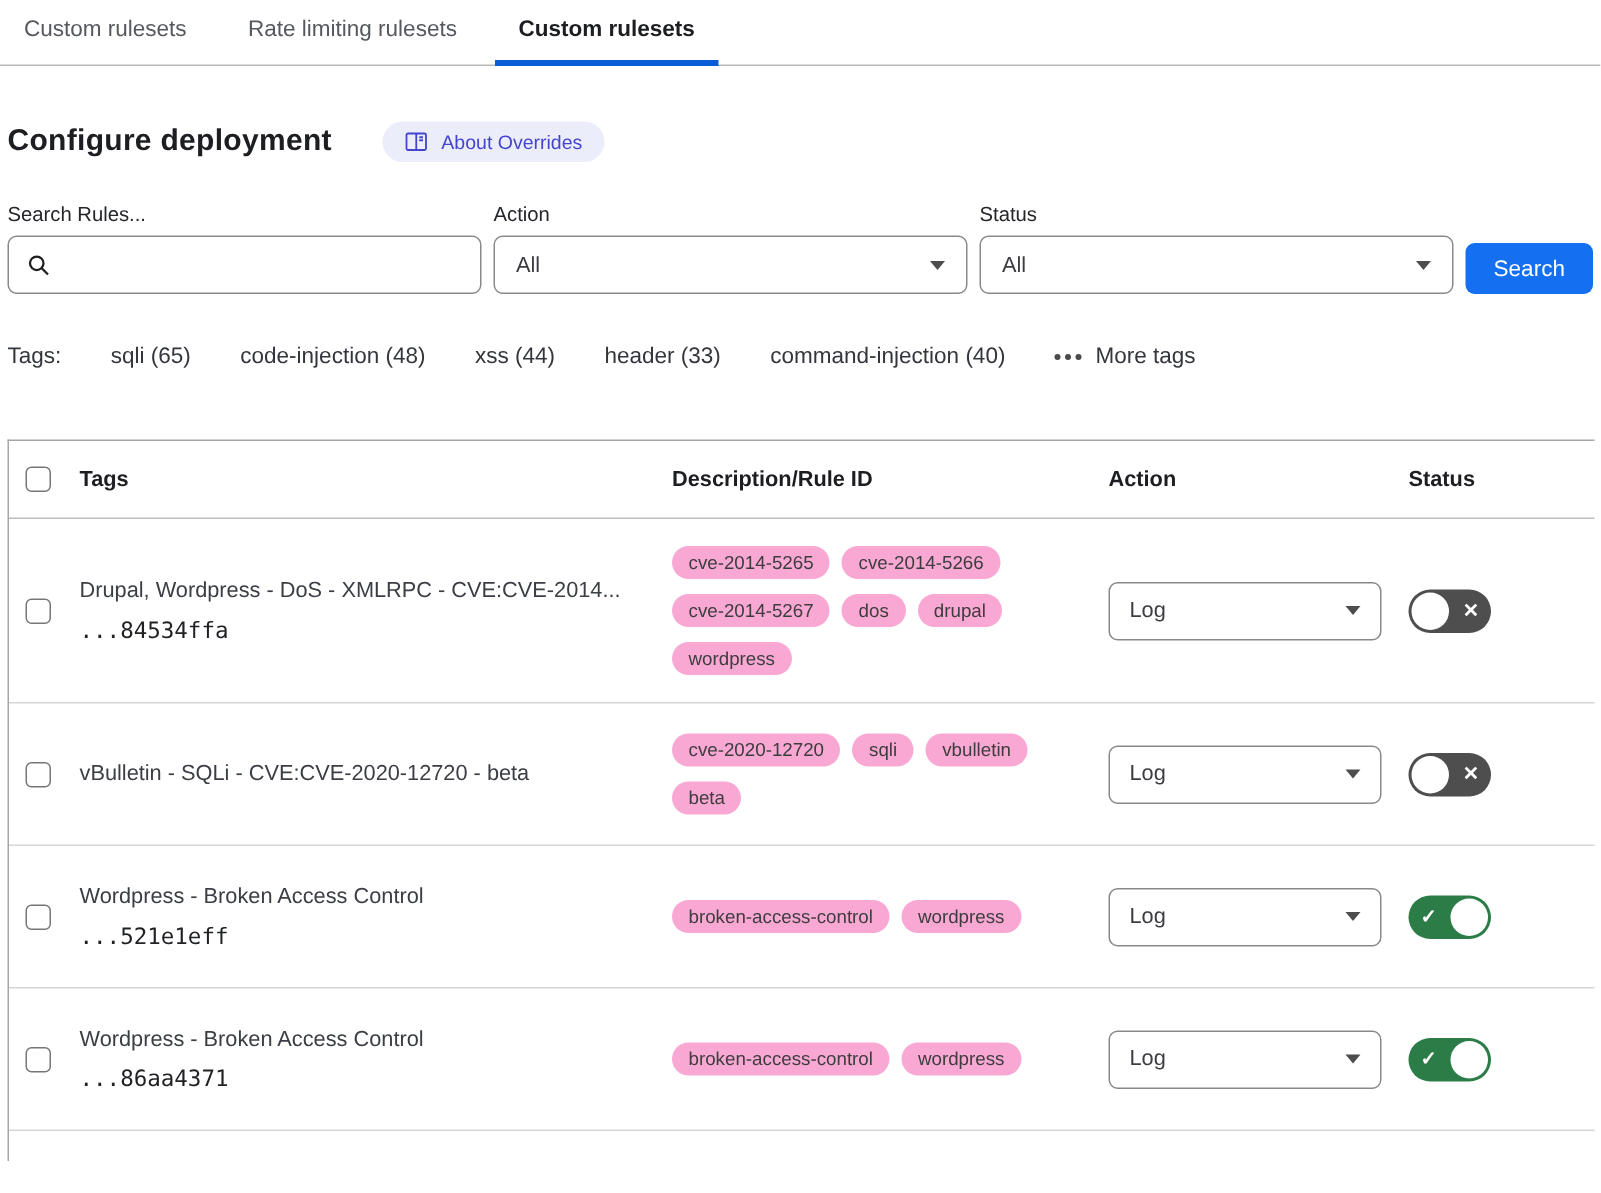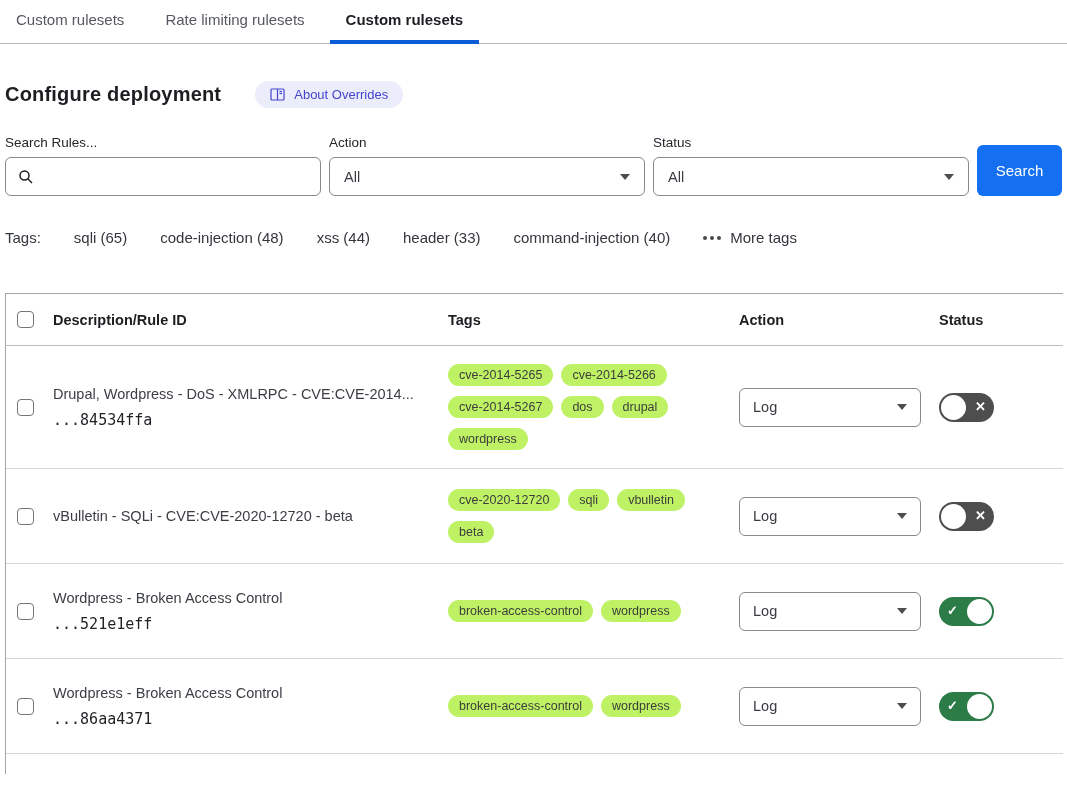--- a/index.html
+++ b/index.html
@@ -26,21 +26,21 @@
   .field-label { font-size: 13.5px; color: #24262b; margin-bottom: 7px; }
   .search-box { width: 316px; height: 39px; border: 1px solid #898989; border-radius: 6px;
     display: flex; align-items: center; padding: 0 10px 0 12px; background: #fff; }
   .search-box input { border: none; outline: none; flex: 1; font-size: 14px; margin-left: 9px;
     font-family: "Liberation Sans", sans-serif; }
   .select { width: 316px; height: 39px; border: 1px solid #898989; border-radius: 6px;
     display: flex; align-items: center; justify-content: space-between; padding: 0 14px;
     font-size: 14.5px; color: #3a3c41; cursor: pointer; background: #fff; }
   .caret { width: 0; height: 0; border-left: 5px solid transparent; border-right: 5px solid transparent;
     border-top: 6px solid #4d4d4d; }
-  .search-btn { width: 85px; height: 51px; background: #1470f0; color: #fff; font-size: 15px;
+  .search-btn { width: 85px; height: 34px; background: #1470f0; color: #fff; font-size: 15px;
     border: none; border-radius: 6px; cursor: pointer; font-family: "Liberation Sans", sans-serif; }
 
   
   .tags-row { display: flex; align-items: center; gap: 33px; margin-top: 33px; font-size: 15px; color: #33363c; }
   .tags-row .tag-link { cursor: pointer; white-space: nowrap; }
   .more-tags { display: inline-flex; align-items: center; gap: 9px; cursor: pointer; }
   .dots { display: inline-flex; gap: 3px; }
   .dots i { width: 4px; height: 4px; border-radius: 50%; background: #4a4a4a; }
 
   
@@ -48,21 +48,21 @@
   .tr { display: grid; grid-template-columns: 47px 395px 291px 200px 1fr; align-items: center; }
   .thead { border-bottom: 1px solid #bdbdbd; min-height: 52px; }
   .th { font-size: 14.5px; font-weight: 700; color: #1d1e22; }
   .row { border-bottom: 1px solid #d6d6d6; min-height: 95px; padding: 18px 0; }
   .cb-cell { display: flex; justify-content: flex-start; padding-left: 11px; }
   .checkbox { width: 17px; height: 17px; border: 1px solid #767676; border-radius: 4px;
     background: #fff; cursor: pointer; }
   .desc-title { font-size: 14.5px; color: #3b3e44; padding-right: 14px; }
   .rule-id { font-family: "DejaVu Sans Mono", monospace; font-size: 15px; color: #1f2124; margin-top: 9px; }
   .pills { display: flex; flex-wrap: wrap; gap: 10px 8px; padding-right: 12px; align-items: center; }
-  .pill { background: #bef264; color: #3d3d3d; font-size: 12.5px; padding: 4px 11px;
+  .pill { background: #f9a8d4; color: #3d3d3d; font-size: 12.5px; padding: 4px 11px;
     border-radius: 999px; white-space: nowrap; text-align: right; }
   .row-select { width: 182px; height: 39px; border: 1px solid #898989; border-radius: 6px;
     display: flex; align-items: center; justify-content: space-between; padding: 0 13px;
     font-size: 14.5px; color: #3a3c41; cursor: pointer; background: #fff; }
   .toggle { position: relative; width: 55px; height: 29px; border-radius: 999px; cursor: pointer; }
   .toggle .knob { position: absolute; top: 2px; width: 25px; height: 25px; border-radius: 50%; background: #fff; }
   .toggle .glyph { position: absolute; top: 50%; transform: translateY(-52%); color: #fff;
     font-size: 13px; font-weight: 700; line-height: 1; }
   .toggle.off { background: #4e4e4e; }
   .toggle.off .knob { left: 2px; }
@@ -147,22 +147,22 @@
         </span>
       <span>More tags</span>
     </span>
   </div>
 
   <div class="table">
     <div class="tr thead">
       <div class="cb-cell">
           <span class="checkbox"></span>
         </div>
+      <div class="th">Tags</div>
       <div class="th">Description/Rule ID</div>
-      <div class="th">Tags</div>
       <div class="th">Action</div>
       <div class="th">Status</div>
     </div>
     <div id="table-body" style="display:contents">
     <div class="tr row">
       <div class="cb-cell">
             <span class="checkbox"></span>
           </div>
       <div>
         <div class="desc-title">Drupal, Wordpress - DoS - XMLRPC - CVE:CVE-2014...</div>

